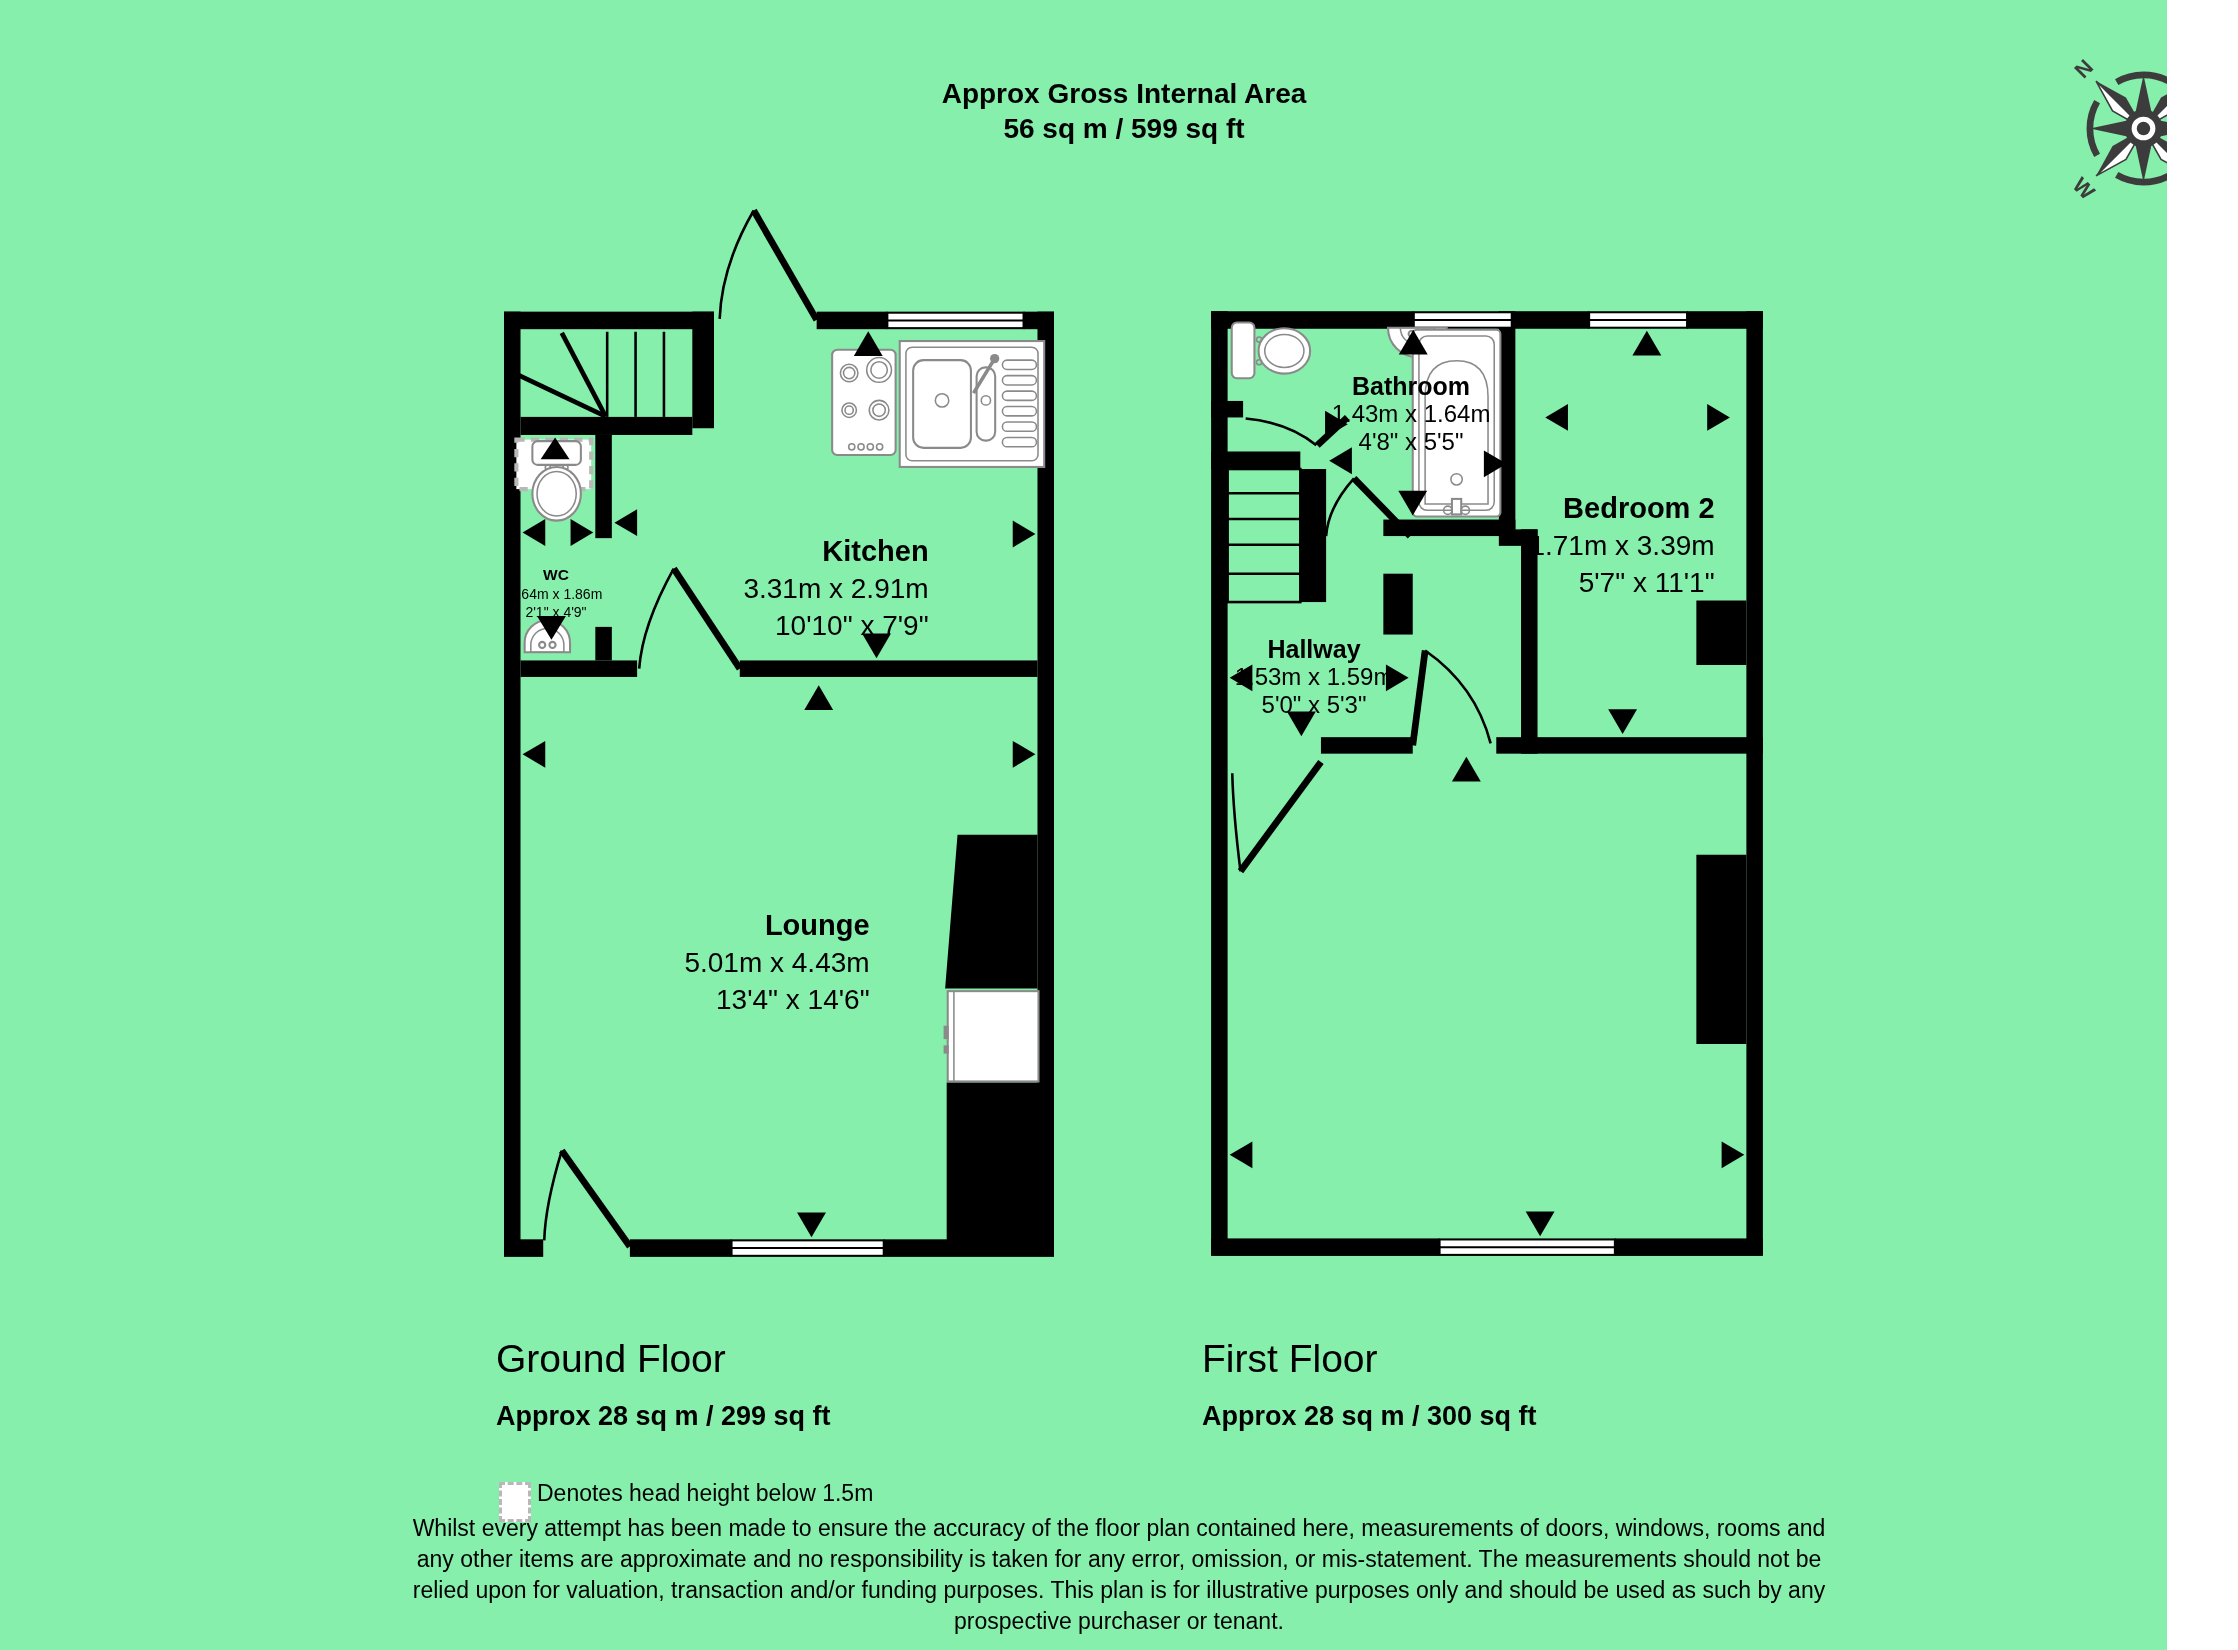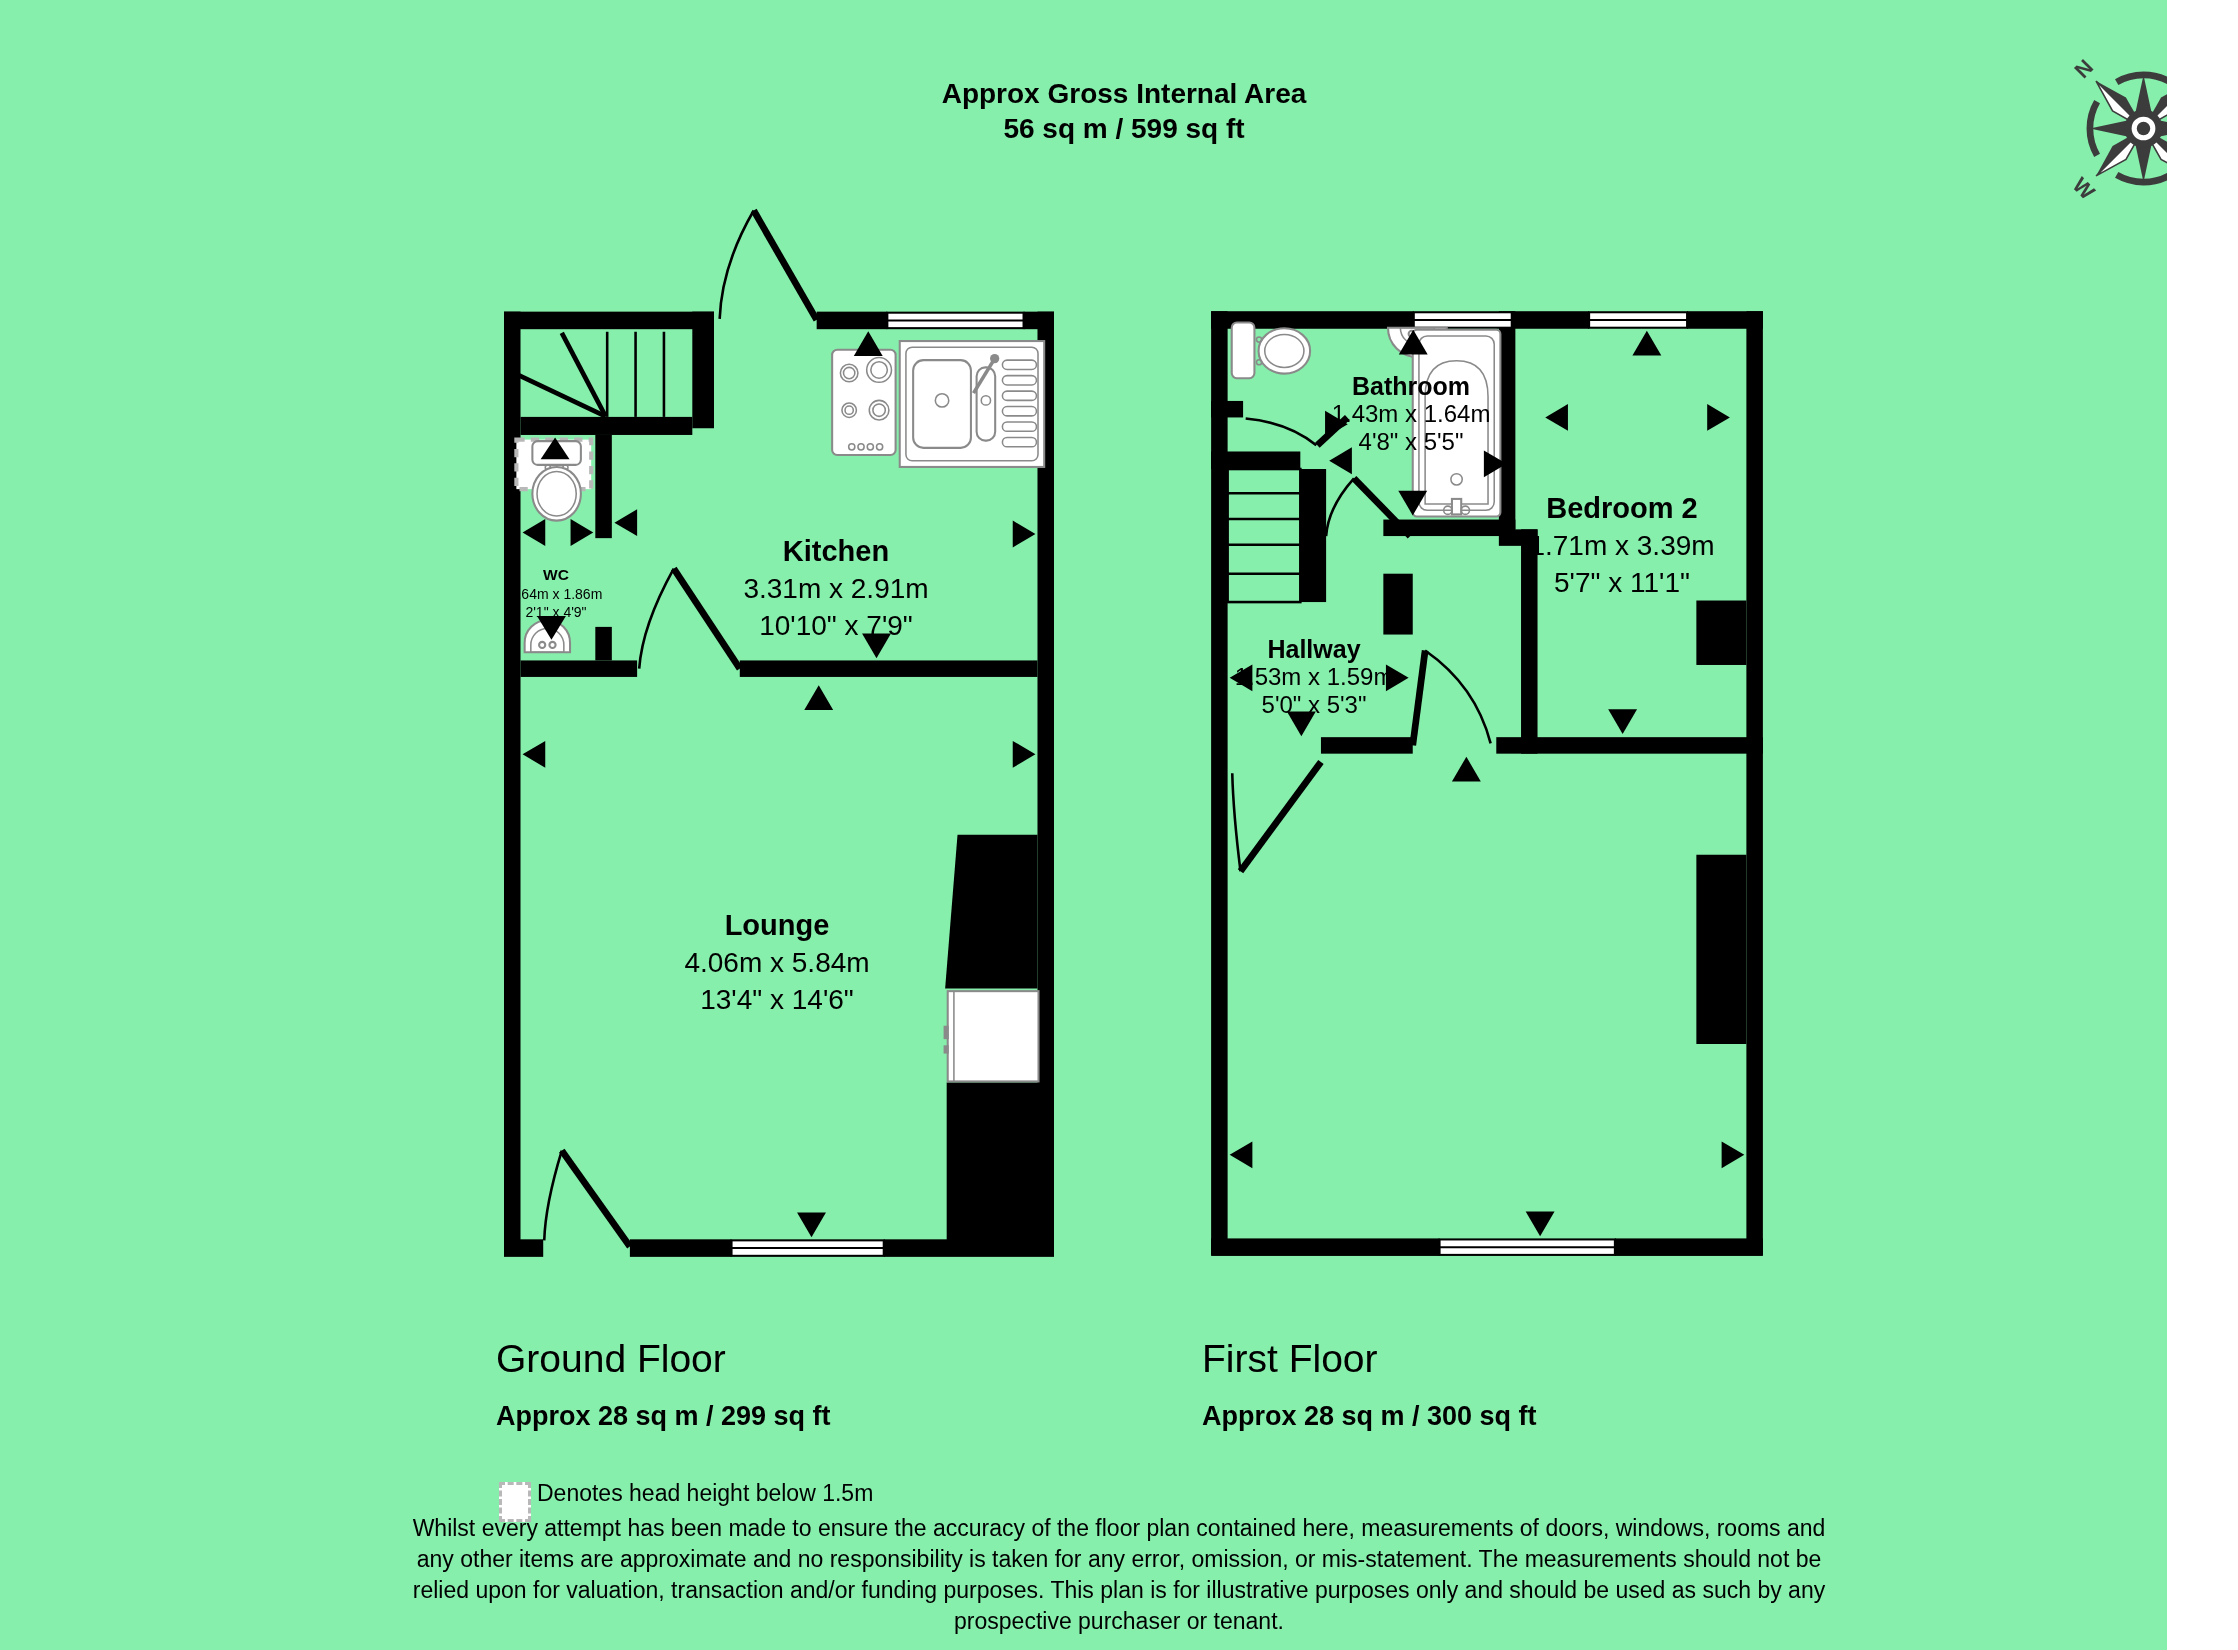--- a/index.html
+++ b/index.html
@@ -2,21 +2,21 @@
 <html style="font-size:8.3px"><head>
 <meta charset="utf-8">
 <style>
   html,body{margin:0;padding:0;}
   body{width:2239px;height:1651px;background:#ffffff;font-family:"Liberation Sans",sans-serif;color:#000;}
   .page{position:relative;width:2167px;height:1651px;overflow:hidden;background:#86efac;}
   .abs{position:absolute;}
   .hdr{left:1124px;top:76px;transform:translateX(-50%);text-align:center;font-weight:bold;font-size:28px;line-height:35px;white-space:nowrap;}
   .rlabel{transform:translateX(-50%);text-align:center;white-space:nowrap;margin-top:16px;}
   .rl-title{font-weight:bold;}
-  .rl-lg{font-size:28px;line-height:37px;}
+  .rl-lg{font-size:28px;line-height:37px;text-align:right;}
   .rl-lg .rl-title{font-size:29px;}
   .rl-md{font-size:24px;line-height:28px;}
   .rl-md .rl-title{font-size:25px;}
   .rl-sm{font-size:14px;line-height:18.6px;}
   .rl-sm .rl-title{font-size:15.5px;}
   .floor-name{font-size:39px;font-weight:400;white-space:nowrap;}
   .floor-area{font-size:27px;font-weight:bold;white-space:nowrap;}
   .legend-box{width:26px;height:34px;border:3.6px dashed #b8b8b8;background:#fff;}
   .legend-text{font-size:23px;white-space:nowrap;}
   .disclaimer{left:1119px;top:1513px;transform:translateX(-50%);text-align:center;font-size:23px;line-height:31px;white-space:nowrap;}
@@ -290,21 +290,21 @@
     <div>3.31m x 2.91m</div>
     <div>10'10" x 7'9"</div>
   </div>
   <div class="abs rlabel rl-sm" style="left:556px;top:550px;">
     <div class="rl-title">WC</div>
     <div>0.64m x 1.86m</div>
     <div>2'1" x 4'9"</div>
   </div>
   <div class="abs rlabel rl-lg" style="left:777px;top:891px;">
     <div class="rl-title">Lounge</div>
-    <div>4.06m x 5.84m</div>
+    <div>5.01m x 4.43m</div>
     <div>13'4" x 14'6"</div>
   </div>
 
   <div class="abs rlabel rl-md" style="left:1411px;top:356px;">
     <div class="rl-title">Bathroom</div>
     <div>1.43m x 1.64m</div>
     <div>4'8" x 5'5"</div>
   </div>
   <div class="abs rlabel rl-lg" style="left:1622px;top:474px;">
     <div class="rl-title">Bedroom 2</div>

